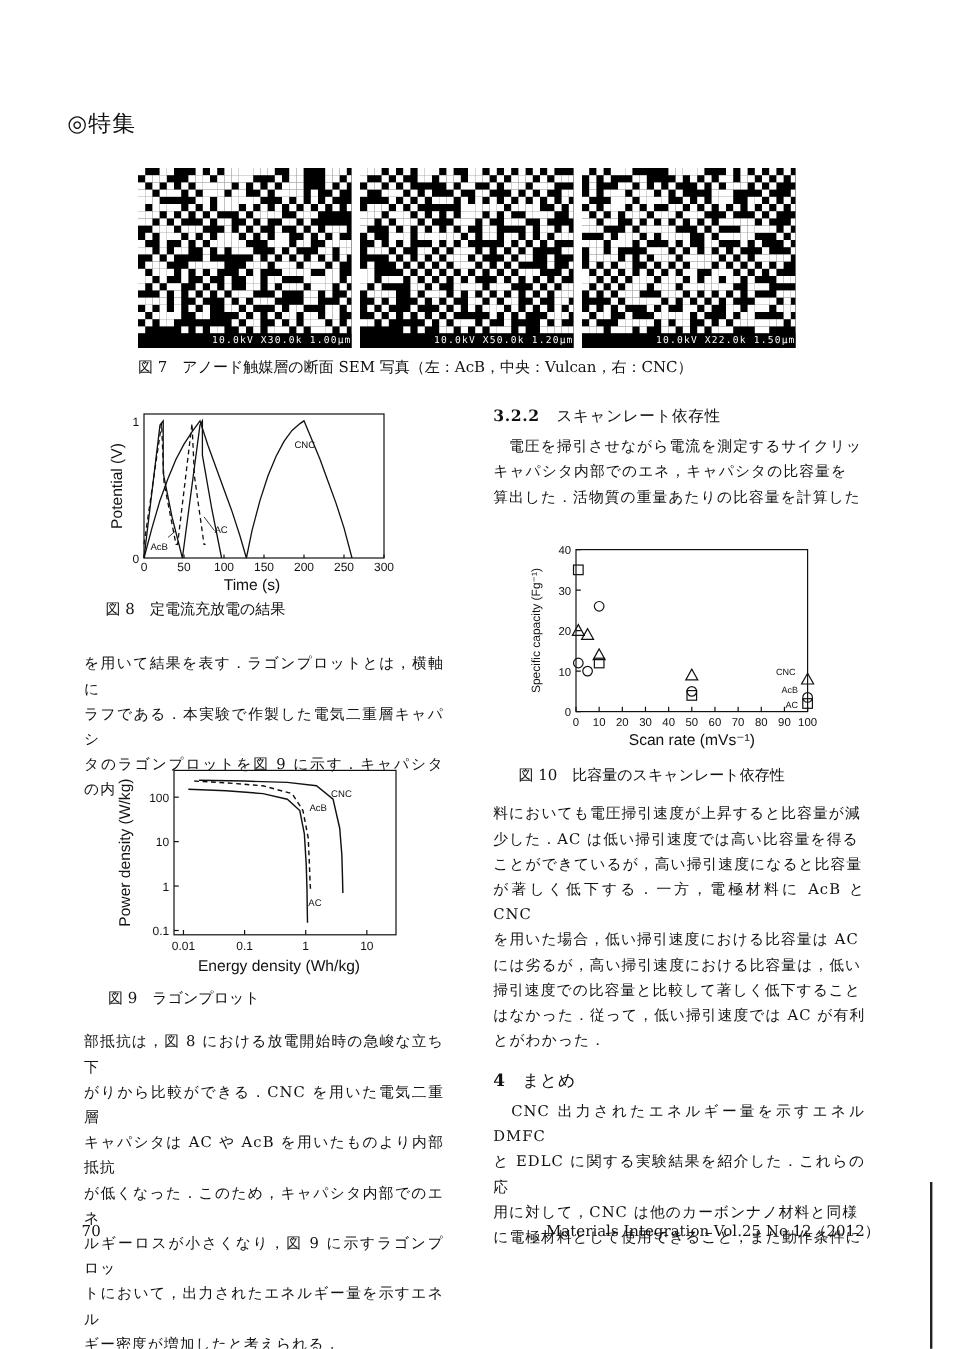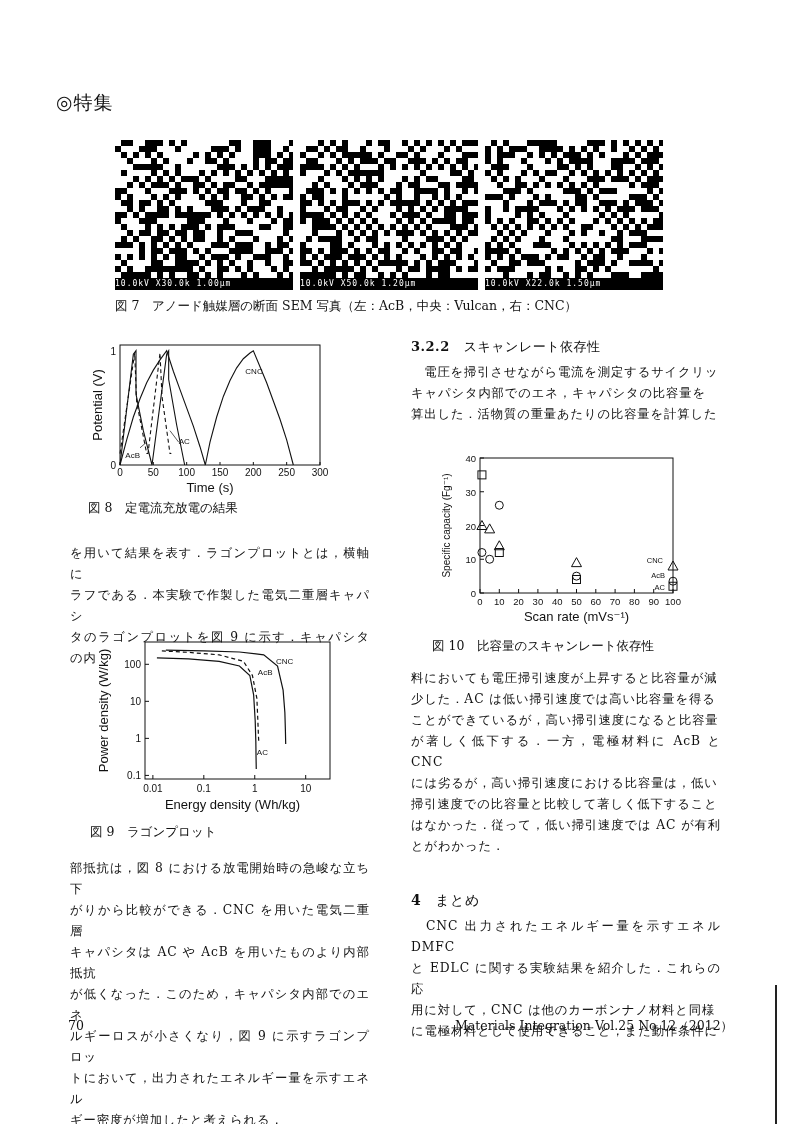--- a/index.html
+++ b/index.html
@@ -3,21 +3,21 @@
 <meta charset="utf-8">
 <style>
   html, body { margin: 0; padding: 0; background: #ffffff; }
   body { width: 795px; height: 1124px; position: relative; overflow: hidden;
          font-family: "DejaVu Serif", "Liberation Serif", serif; color: #111; }
   .abs { position: absolute; }
   .section-mark { left: 56px; top: 90px; font-family: "DejaVu Sans", sans-serif; font-size: 19px; letter-spacing: 1px; }
   .sem { top: 140px; width: 178px; height: 150px; background: #000; overflow: hidden; }
   .sem svg { display: block; }
   .sem-bar { position: absolute; left: 0; bottom: 0; width: 100%; height: 12px; background: #000;
-             color: #fff; font-family: "DejaVu Sans Mono", monospace; font-size: 8px; text-align: left; line-height: 12px; letter-spacing: 1px; }
+             color: #fff; font-family: "DejaVu Sans Mono", monospace; font-size: 8px; text-align: right; line-height: 12px; letter-spacing: 1px; }
   .caption { font-size: 12.5px; text-align: left; white-space: nowrap; }
   .para { font-size: 12.3px; line-height: 21px; letter-spacing: 0.9px; text-align: justify; }
   .para p { margin: 0; }
   .heading { font-size: 13px; font-weight: bold; letter-spacing: 0.5px; }
   .heading .htext { font-weight: normal; margin-left: 14px; }
   .footer { font-size: 12.5px; }
   svg text { font-family: "Liberation Sans", "DejaVu Sans", sans-serif; fill: #111; }
   .scan-line { left: 775px; top: 985px; width: 2px; height: 140px; background: #222; }
 </style>
 </head>
@@ -1244,20 +1244,21 @@
     <text x="233" y="129.8125" font-size="7.5" text-anchor="end">AcB</text>
     <text x="233" y="141.625" font-size="7.5" text-anchor="end">AC</text>
   </svg>
 <div class="abs caption" style="left:432px; top:638px; width:270px;">図 10　比容量のスキャンレート依存性</div>
 
 <div class="abs para" style="left:411px; top:668px; width:310px;">
   <p>料においても電圧掃引速度が上昇すると比容量が減</p>
   <p>少した．AC は低い掃引速度では高い比容量を得る</p>
   <p>ことができているが，高い掃引速度になると比容量</p>
   <p>が著しく低下する．一方，電極材料に AcB と CNC</p>
+  <p>を用いた場合，低い掃引速度における比容量は AC</p>
   <p>には劣るが，高い掃引速度における比容量は，低い</p>
   <p>掃引速度での比容量と比較して著しく低下すること</p>
   <p>はなかった．従って，低い掃引速度では AC が有利</p>
   <p>とがわかった．</p>
 </div>
 
 <div class="abs heading" style="left:411px; top:892px; font-size:14px;">
   <span>4</span><span class="htext">まとめ</span>
 </div>
 <div class="abs para" style="left:411px; top:916px; width:310px;">

